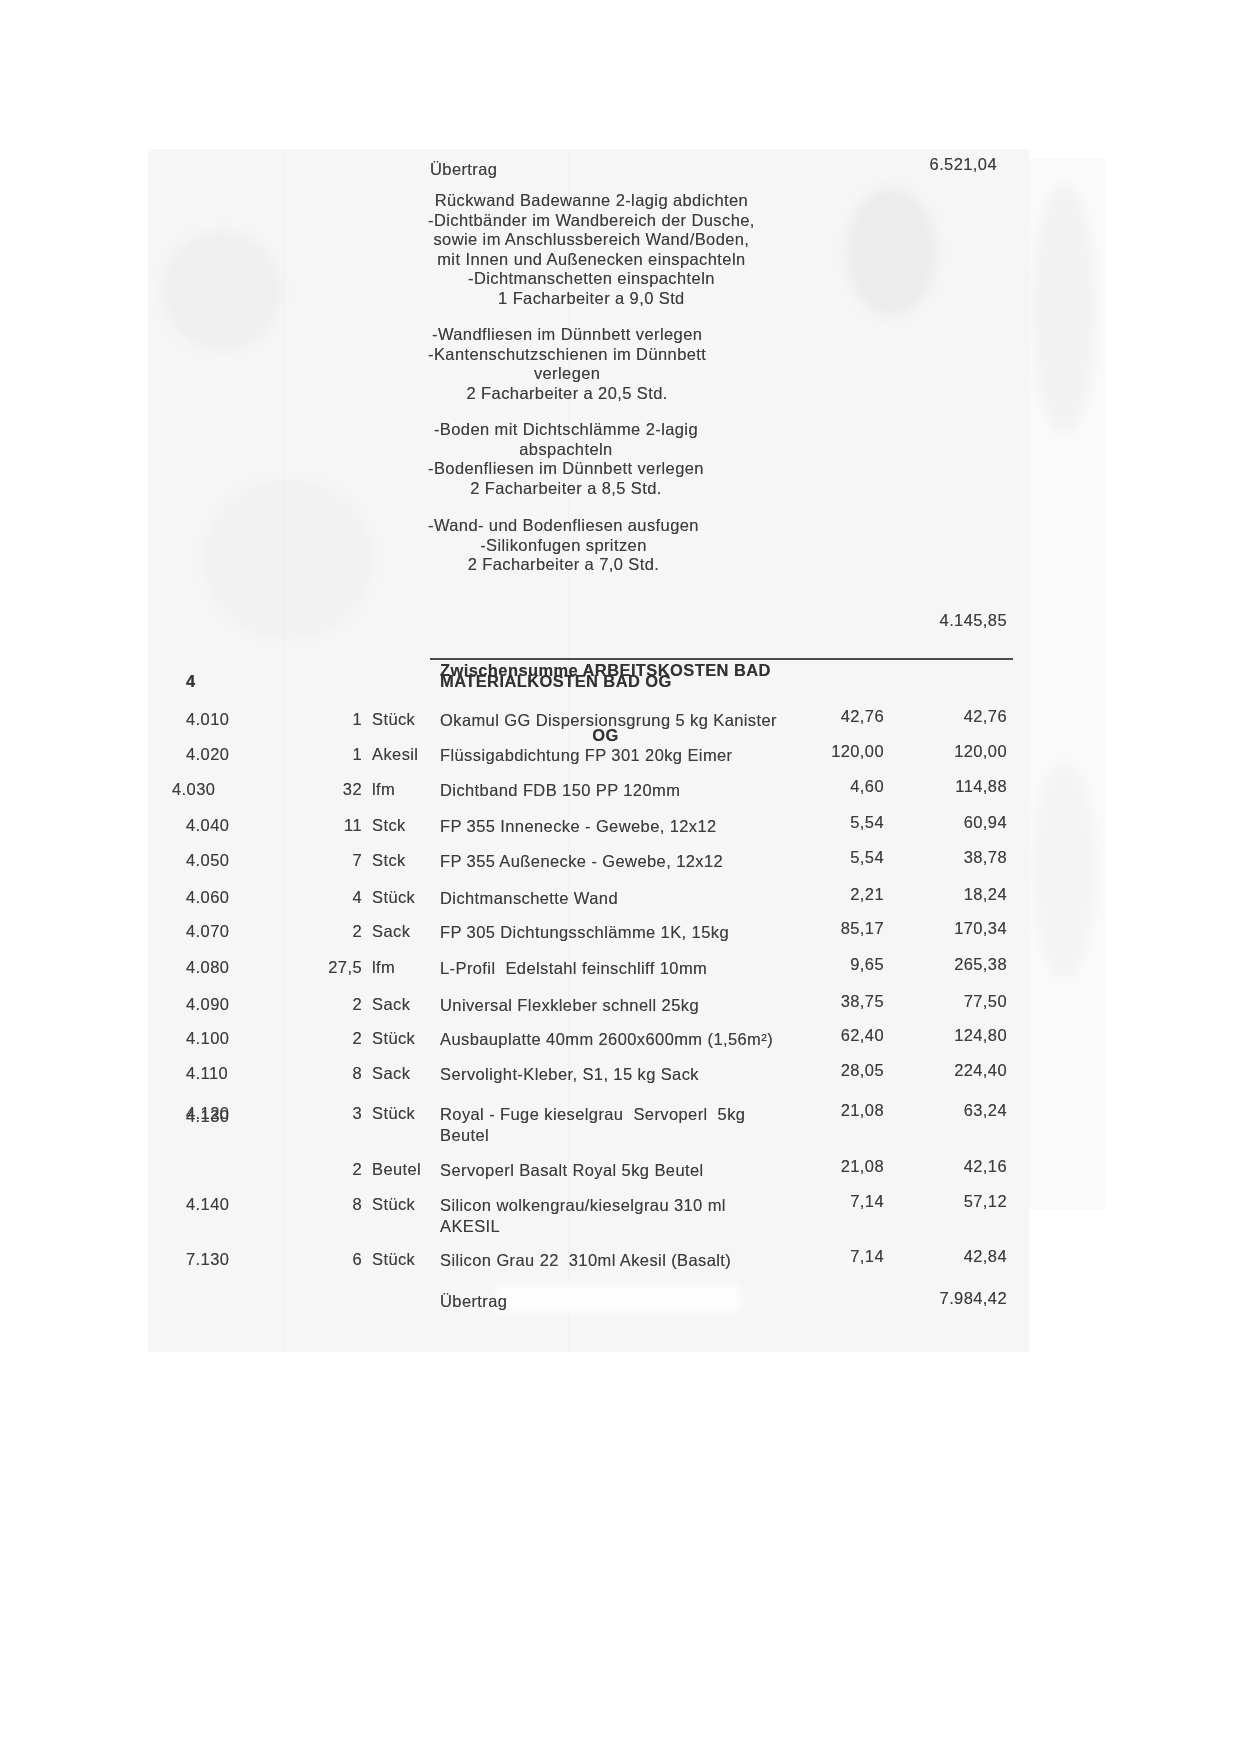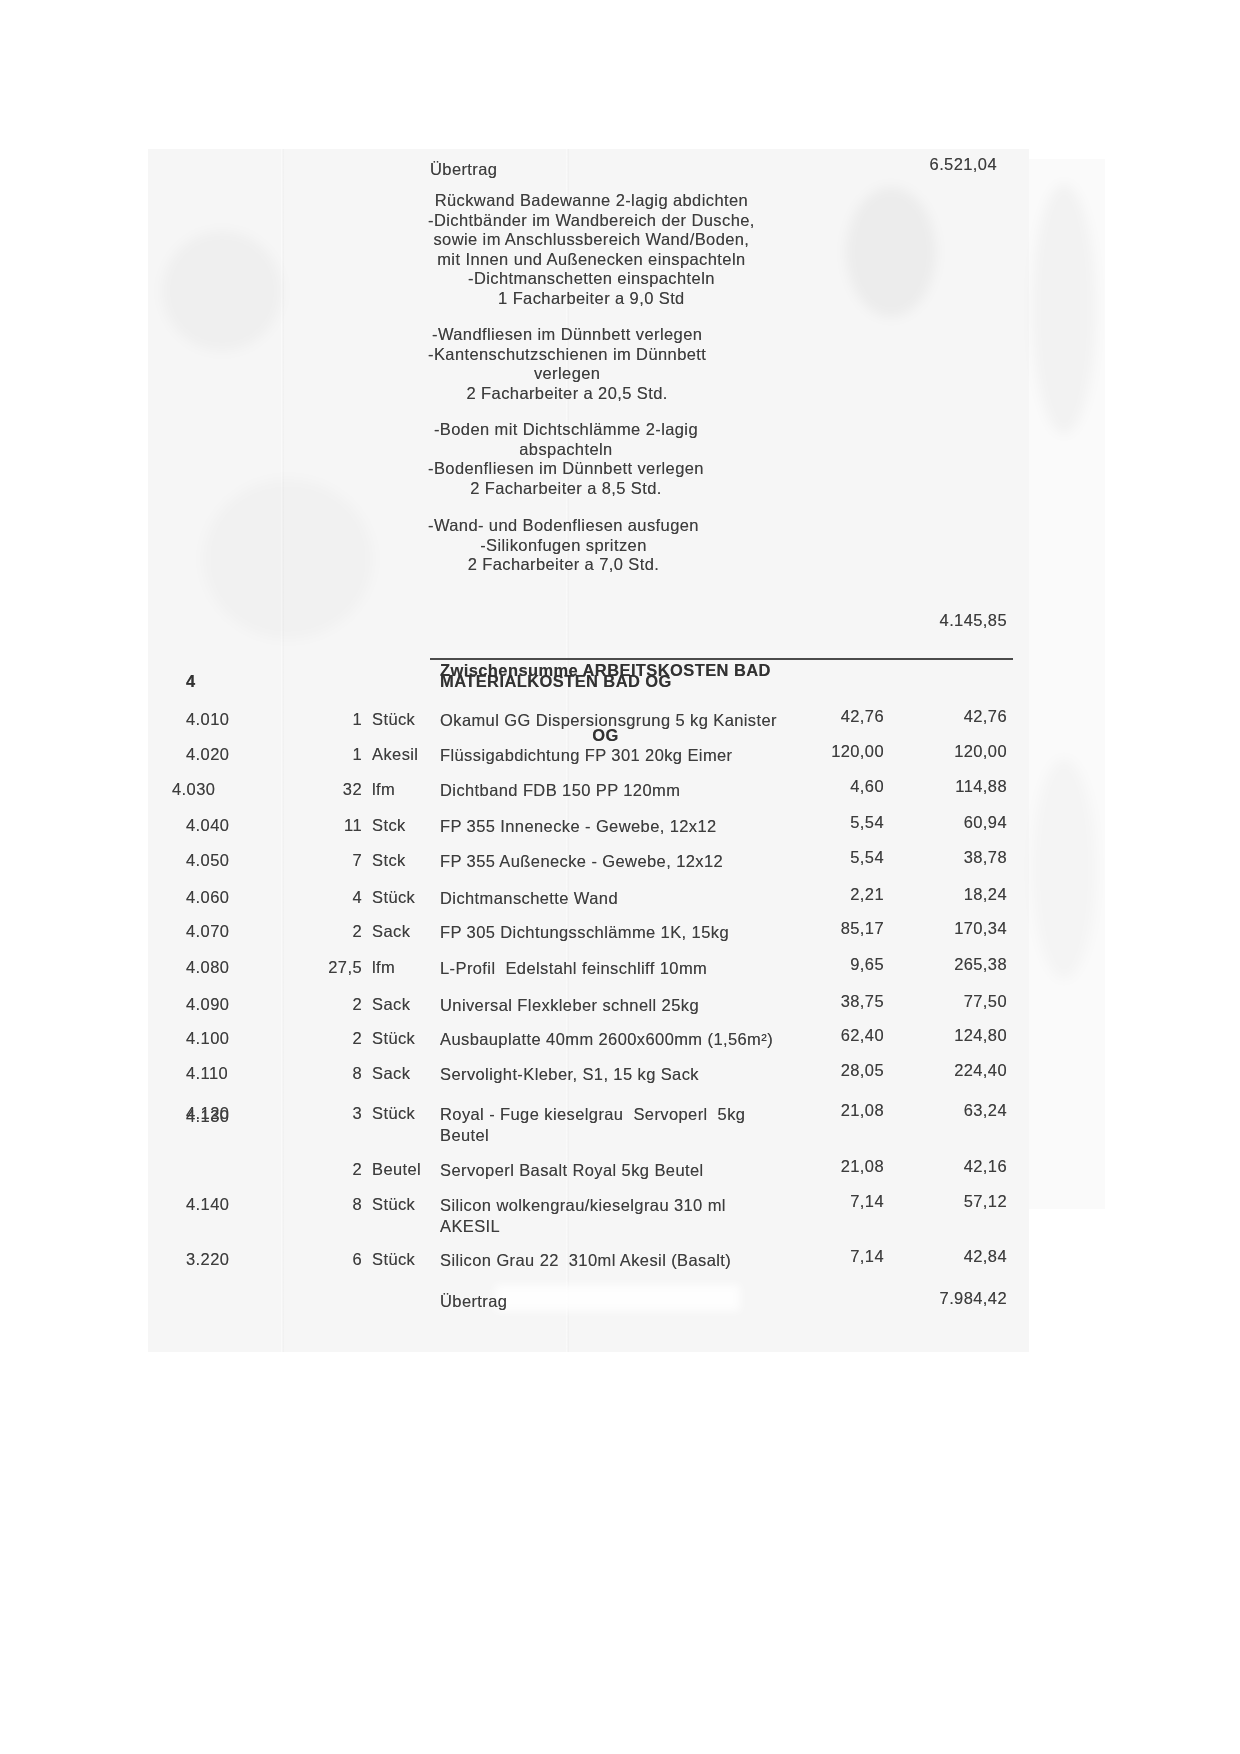--- a/index.html
+++ b/index.html
@@ -152,21 +152,21 @@
         <div class="txt" style="left: 224px; top: 1011px;">Beutel</div>
         <div class="txt desc-lines" style="left: 292px; top: 1011px; width: 380px;"><div>Servoperl Basalt Royal 5kg Beutel</div></div>
         <div class="txt rightcol" style="left: 582px; top: 1008px; width: 154px;">21,08</div>
         <div class="txt rightcol" style="left: 702px; top: 1008px; width: 157px;">42,16</div>
         <div class="txt" style="left: 38px; top: 1046px;">4.140</div>
         <div class="txt rightcol" style="left: 122px; top: 1046px; width: 92px;">8</div>
         <div class="txt" style="left: 224px; top: 1046px;">Stück</div>
         <div class="txt desc-lines" style="left: 292px; top: 1046px; width: 380px;"><div>Silicon wolkengrau/kieselgrau 310 ml</div><div>AKESIL</div></div>
         <div class="txt rightcol" style="left: 582px; top: 1043px; width: 154px;">7,14</div>
         <div class="txt rightcol" style="left: 702px; top: 1043px; width: 157px;">57,12</div>
-        <div class="txt" style="left: 38px; top: 1101px;">3.220</div>
+        <div class="txt" style="left: 38px; top: 1101px;">7.130</div>
         <div class="txt rightcol" style="left: 122px; top: 1101px; width: 92px;">6</div>
         <div class="txt" style="left: 224px; top: 1101px;">Stück</div>
         <div class="txt desc-lines" style="left: 292px; top: 1101px; width: 380px;"><div>Silicon Grau 22  310ml Akesil (Basalt)</div></div>
         <div class="txt rightcol" style="left: 582px; top: 1098px; width: 154px;">7,14</div>
         <div class="txt rightcol" style="left: 702px; top: 1098px; width: 157px;">42,84</div>
       </div>
 
     <div class="txt" style="left:292px;top:1143px;">Übertrag</div>
     <div class="txt rightcol" style="left:702px;top:1140px;width:157px;">7.984,42</div>
 

